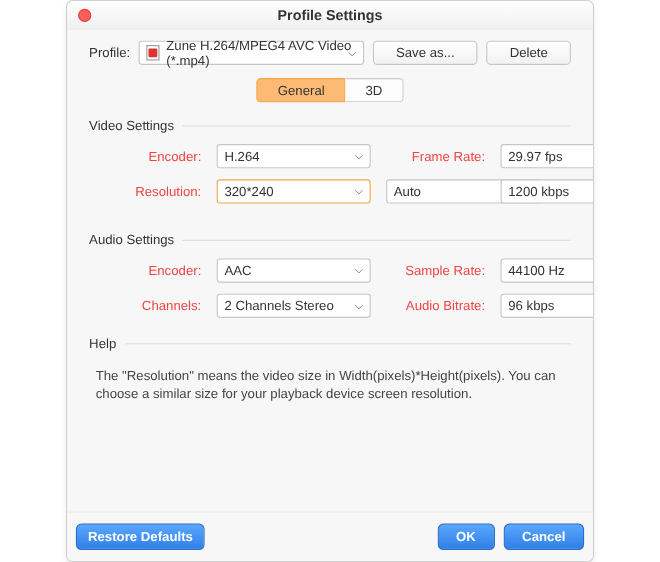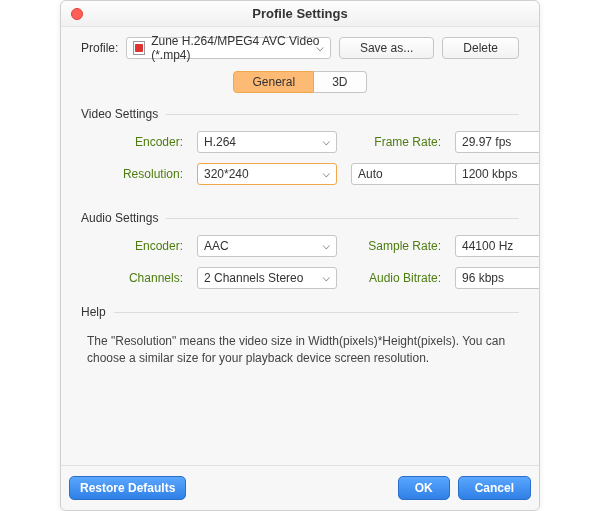--- a/index.html
+++ b/index.html
@@ -135,21 +135,21 @@
     display: grid;
     grid-template-columns: 94px 140px 90px 140px;
     column-gap: 14px;
     row-gap: 10px;
     align-items: center;
     padding-left: 8px;
   }
   .grid label {
     text-align: right;
     font-size: 12px;
-    color: #4d7c0f;
+    color: #ef4444;
   }
   .field { width: 140px; }
   .highlight .select { border: 1px solid #f0a84a; }
   .help-text {
     font-size: 12px;
     color: #444;
     line-height: 1.4;
     padding: 4px 6px 0 6px;
   }
   .footer {

